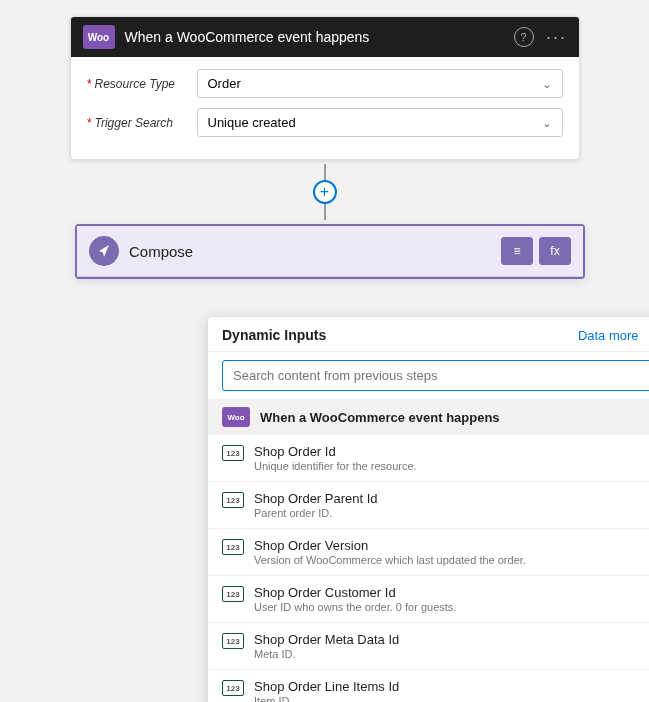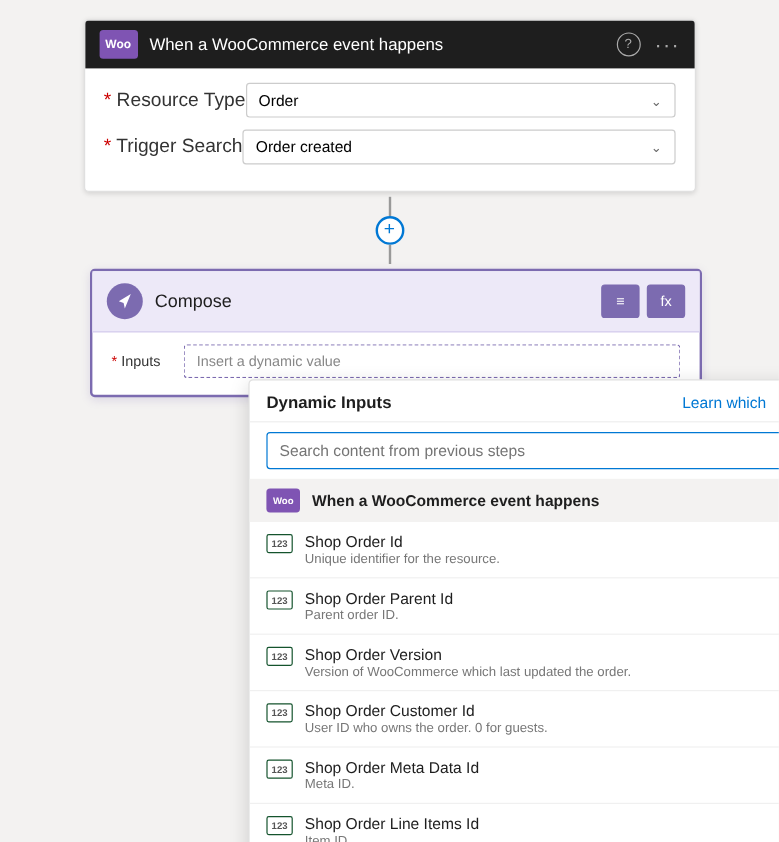--- a/index.html
+++ b/index.html
@@ -83,23 +83,24 @@
       padding: 12px 16px;
     }
 
     .field-row {
       display: flex;
       align-items: center;
       margin-bottom: 10px;
     }
 
     .field-label {
-      font-size: 16px;
+      font-size: 12px;
       color: #333;
       min-width: 110px;
+      font-style: italic;
     }
 
     .field-label::before {
       content: '* ';
       color: #c00;
     }
 
     .field-select {
       flex: 1;
       border: 1px solid #ccc;
@@ -407,21 +408,21 @@
     <div class="field-row">
       <span class="field-label">Resource Type</span>
       <div class="field-select">
         <span>Order</span>
         <span class="chevron">⌄</span>
       </div>
     </div>
     <div class="field-row">
       <span class="field-label">Trigger Search</span>
       <div class="field-select">
-        <span>Order created</span>
+        <span>Unique created</span>
         <span class="chevron">⌄</span>
       </div>
     </div>
   </div>
 </div>
 
 <div class="connector">
   <div class="connector-line"></div>
   <div class="connector-plus">
     <span>+</span>
@@ -439,34 +440,26 @@
     <span class="compose-title">Compose</span>
     <div class="compose-actions">
       <div class="action-btn">
         <span>≡</span>
       </div>
       <div class="action-btn">
         <span>fx</span>
       </div>
     </div>
   </div>
-  <div class="compose-body">
-    <div class="inputs-row">
-      <span class="inputs-label">Inputs</span>
-      <div class="inputs-field">
-        <span>Insert a dynamic value</span>
-      </div>
-    </div>
-  </div>
 
   <div class="dynamic-value-panel">
     <div class="dv-header">
       <span class="dv-title">Dynamic Inputs</span>
       <div class="dv-header-right">
-        <a class="learn-more">Learn which</a>
+        <a class="learn-more">Data more</a>
         <span class="close-btn">✕</span>
       </div>
     </div>
     <div class="dv-search">
       <input type="text" placeholder="Search content from previous steps" style="">
     </div>
     <div class="dv-section-header">
       <div class="dv-section-left">
         <div class="woo-badge">Woo</div>
         <span class="dv-section-title">When a WooCommerce event happens</span>

